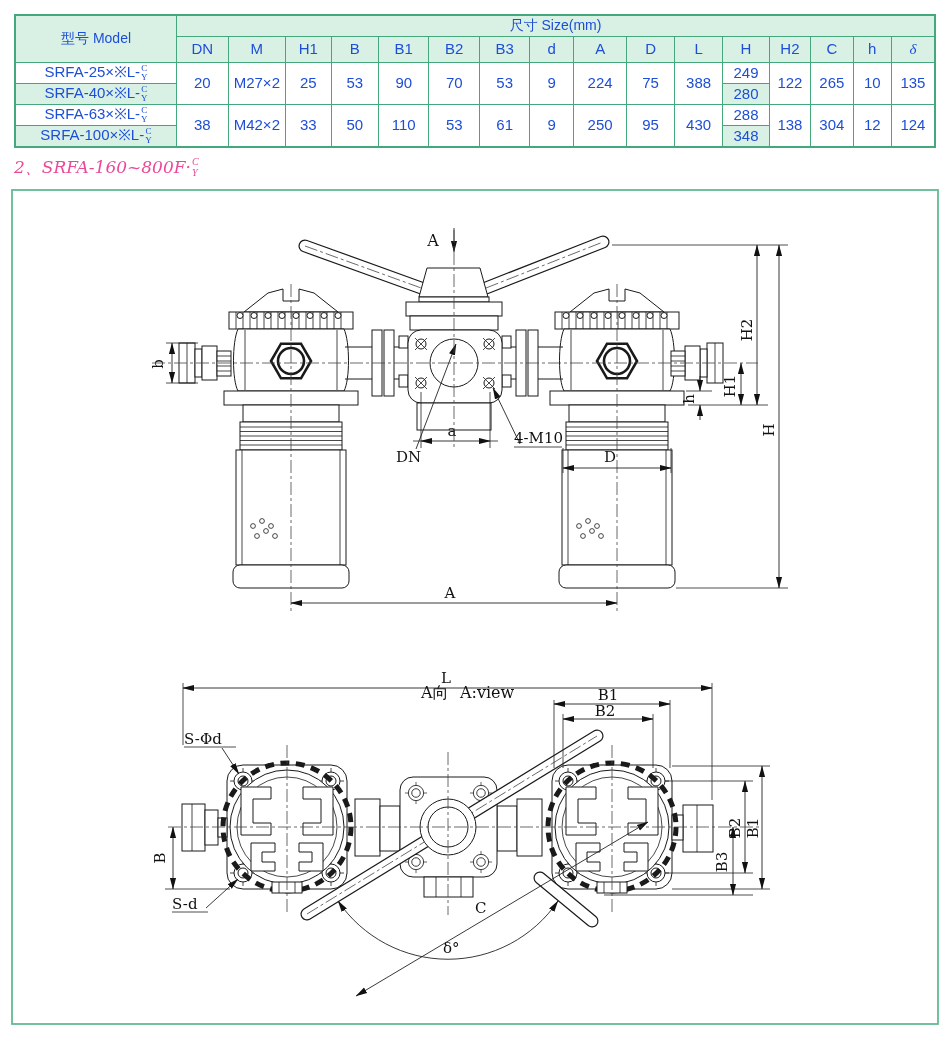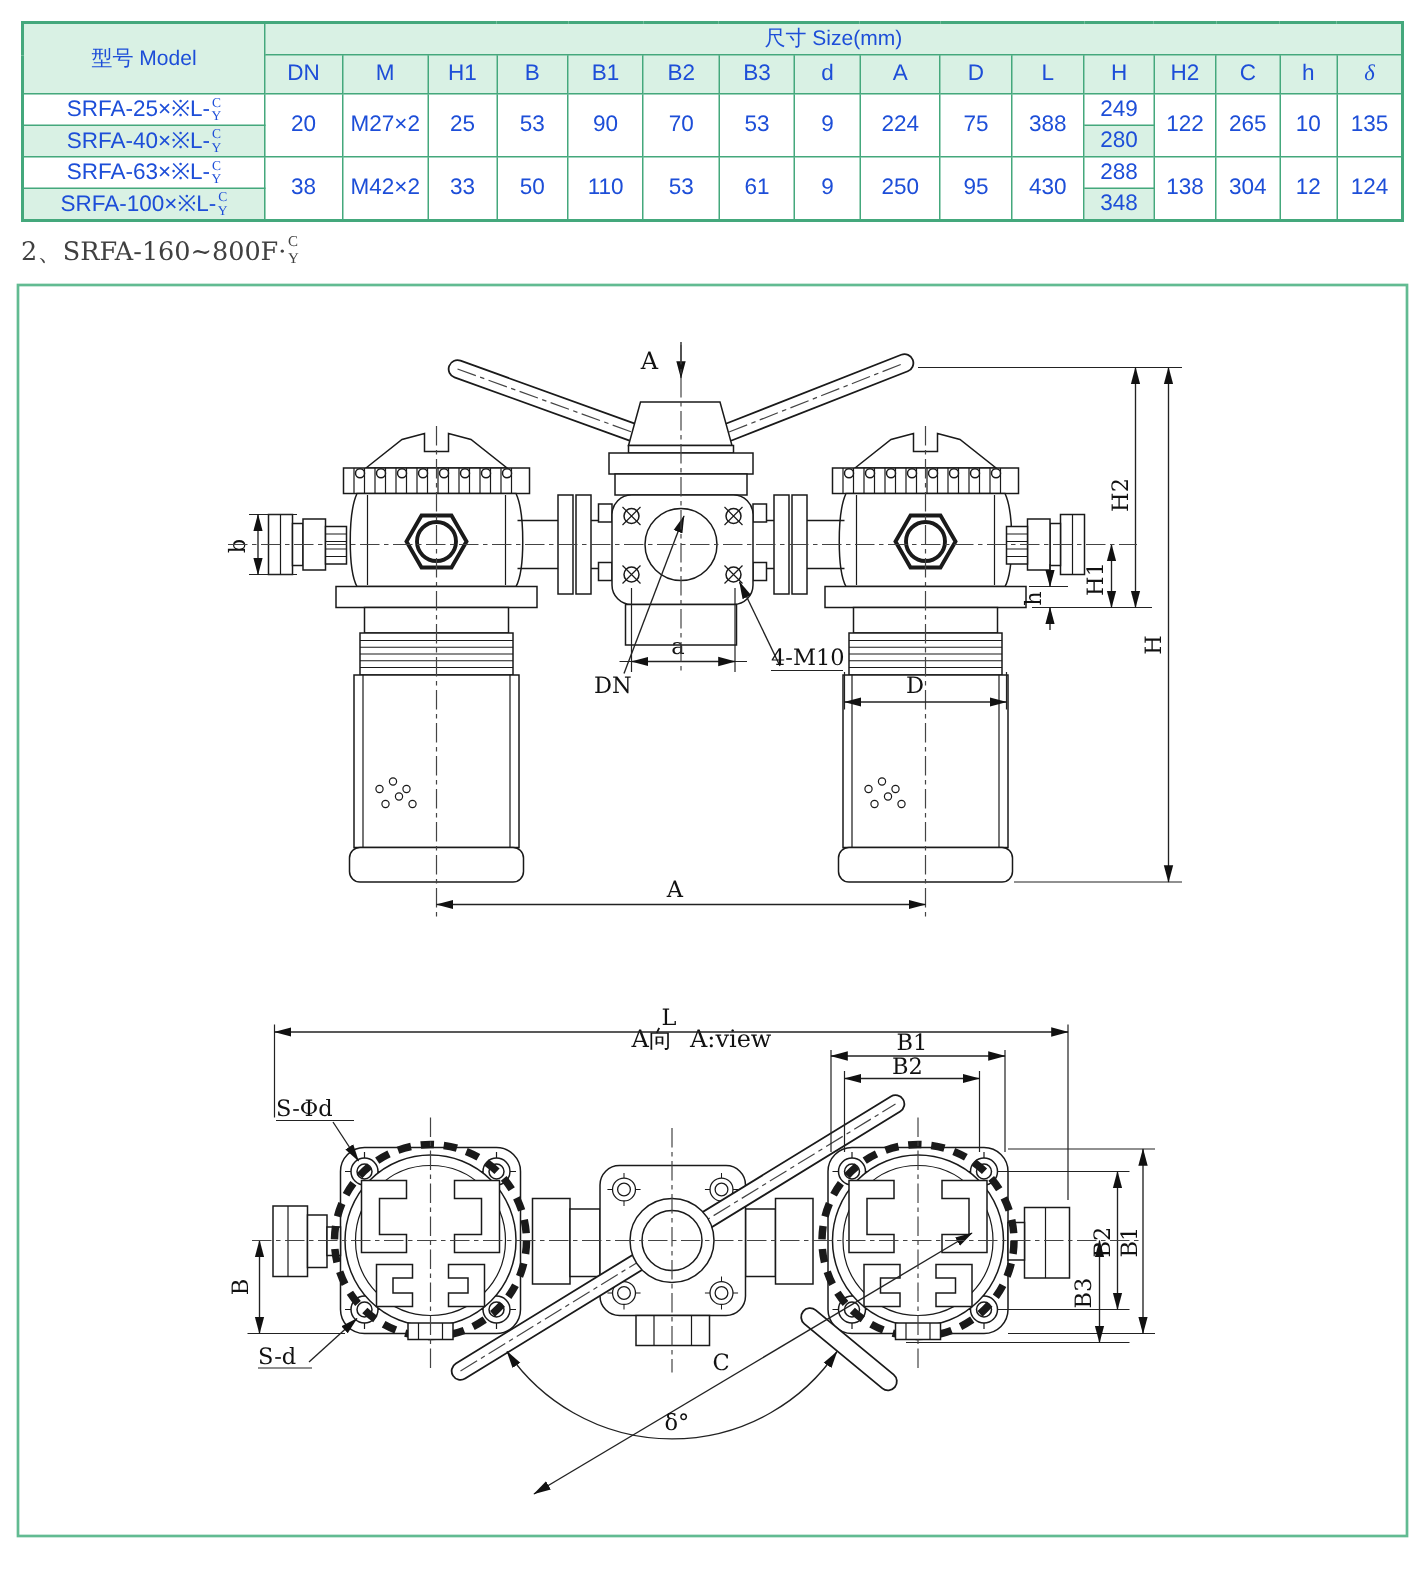--- a/index.html
+++ b/index.html
@@ -13,21 +13,21 @@
   .hrow1 th{height:20px;font-size:14px;}
   .hrow2 th{height:25px;}
   .drow td{height:20px;}
   .green{background:#d9f1e4 !important;}
   .model{font-size:15px;}
   .cy{display:inline-flex;flex-direction:column;font-size:9px;line-height:1.05;
       vertical-align:middle;margin-left:1px;font-family:"Liberation Serif",serif;}
   .delta{font-family:"Liberation Serif",serif;font-style:italic;}
   
   .heading{position:absolute;left:14px;top:156px;font-family:"DejaVu Serif",serif;
-    font-size:17px;color:#404040;display:flex;align-items:center;}
+    font-size:17px;color:#ec4899;display:flex;align-items:center;font-style:italic;}
   .heading .cy{font-size:10px;}
   
   .draw{position:absolute;left:0;top:0;}
   .ln{fill:none;stroke:#1a1a1a;stroke-width:1;}
   .fw{fill:#fff;stroke:#1a1a1a;stroke-width:1;}
   .thk{fill:#fff;stroke:#1a1a1a;stroke-width:2.6;}
   .cl{fill:none;stroke:#444;stroke-width:.8;stroke-dasharray:13 3 3 3;}
   .ext{fill:none;stroke:#222;stroke-width:.8;}
   .dim{fill:none;stroke:#222;stroke-width:.9;}
   .lbl{font:15px "DejaVu Serif",serif;fill:#111;}

